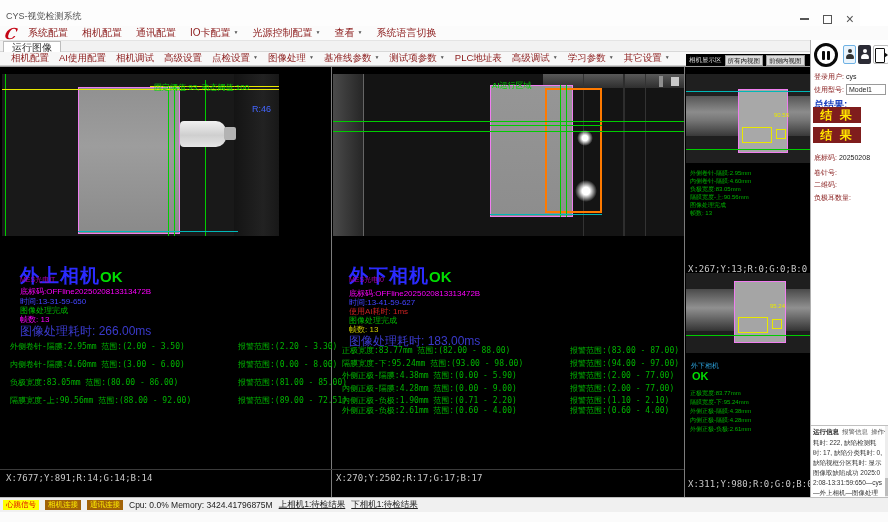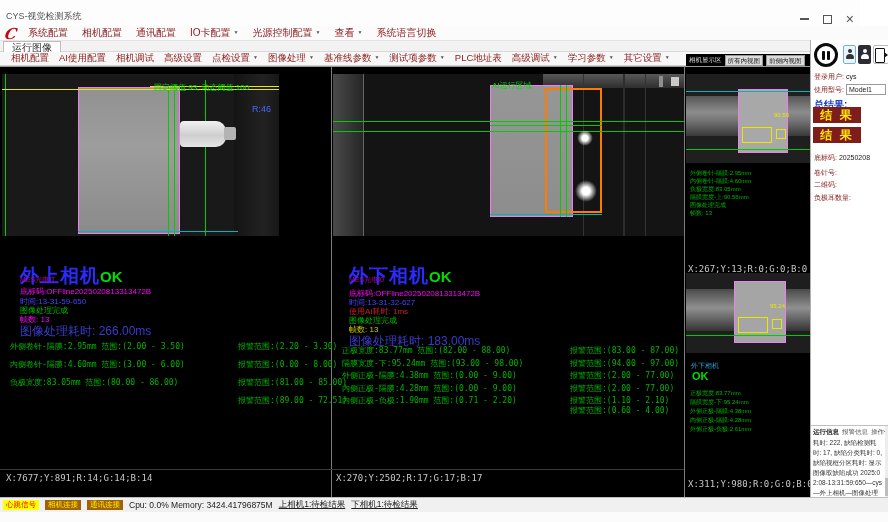--- a/index.html
+++ b/index.html
@@ -170,20 +170,21 @@
       <div class="ov t-done" style="left:18px;top:238px">图像处理完成</div>
       <div class="ov t-frame-m" style="left:18px;top:247px">帧数: 13</div>
       <div class="ov t-elapsed" style="left:18px;top:256px">图像处理耗时: 266.00ms</div>
 
       <div class="m-row" style="left:8px;top:274px">外侧卷针-隔膜:2.95mm 范围:(2.00 - 3.50)</div>
       <div class="m-row" style="left:236px;top:274px">报警范围:(2.20 - 3.30)</div>
       <div class="m-row" style="left:8px;top:292px">内侧卷针-隔膜:4.60mm 范围:(3.00 - 6.00)</div>
       <div class="m-row" style="left:236px;top:292px">报警范围:(0.00 - 8.00)</div>
       <div class="m-row" style="left:8px;top:310px">负极宽度:83.05mm 范围:(80.00 - 86.00)</div>
       <div class="m-row" style="left:236px;top:310px">报警范围:(81.00 - 85.00)</div>
+      <div class="m-row" style="left:8px;top:328px">隔膜宽度-上:90.56mm 范围:(88.00 - 92.00)</div>
       <div class="m-row" style="left:236px;top:328px">报警范围:(89.00 - 72.51)</div>
 
       <div class="coord" style="left:4px;top:406px">X:7677;Y:891;R:14;G:14;B:14</div>
     </div>
 
     <div class="panel" style="left:333px;width:351px">
       <div class="img-area" style="left:0;top:7px;width:351px;height:162px;background:#141414">
         <div class="ov" style="left:0;top:0;width:30px;height:162px;background:linear-gradient(90deg,#4a4a4a,#262626)"></div>
         <div class="ov" style="left:30px;top:0;width:1px;height:162px;background:#666"></div>
         <div class="ov" style="left:210px;top:0;width:141px;height:14px;background:linear-gradient(180deg,#585858,#2e2e2e)"></div>
@@ -203,36 +204,37 @@
         <div class="ov" style="left:244px;top:56px;width:16px;height:16px;border-radius:50%;background:radial-gradient(circle,#fff 25%,rgba(255,255,255,0) 70%)"></div>
         <div class="ov" style="left:242px;top:106px;width:22px;height:22px;border-radius:50%;background:radial-gradient(circle,#fff 25%,rgba(255,255,255,0) 70%)"></div>
         <div class="ov" style="left:159px;top:6px;font-size:8px;color:#00dd00">AI运行区域</div>
       </div>
 
       <div class="ov" style="left:16px;top:196px">
         <span class="cam-title">外下相机</span><span class="cam-ok">OK</span>
       </div>
       <div class="ov t-mes" style="left:16px;top:208px">MES光电I0</div>
       <div class="ov t-barcode" style="left:16px;top:221px">底标码:OFFline2025020813313472B</div>
-      <div class="ov t-time" style="left:16px;top:230px">时间:13-31-32-627</div>
+      <div class="ov t-time" style="left:16px;top:230px">时间:13-41-59-627</div>
       <div class="ov t-ai" style="left:16px;top:239px">使用AI耗时: 1ms</div>
       <div class="ov t-done" style="left:16px;top:248px">图像处理完成</div>
       <div class="ov t-frame-y" style="left:16px;top:257px">帧数: 13</div>
       <div class="ov t-elapsed" style="left:16px;top:266px">图像处理耗时: 183.00ms</div>
 
       <div class="m-row" style="left:9px;top:278px">正极宽度:83.77mm 范围:(82.00 - 88.00)</div>
       <div class="m-row" style="left:237px;top:278px">报警范围:(83.00 - 87.00)</div>
       <div class="m-row" style="left:9px;top:291px">隔膜宽度-下:95.24mm 范围:(93.00 - 98.00)</div>
       <div class="m-row" style="left:237px;top:291px">报警范围:(94.00 - 97.00)</div>
-      <div class="m-row" style="left:9px;top:303px">外侧正极-隔膜:4.38mm 范围:(0.00 - 9.00)</div>
+      <div class="m-row" style="left:9px;top:303px">外侧正极-隔膜:4.38mm 范围:(0.00 - 5.90)</div>
       <div class="m-row" style="left:237px;top:303px">报警范围:(2.00 - 77.00)</div>
       <div class="m-row" style="left:9px;top:316px">内侧正极-隔膜:4.28mm 范围:(0.00 - 9.00)</div>
       <div class="m-row" style="left:237px;top:316px">报警范围:(2.00 - 77.00)</div>
       <div class="m-row" style="left:9px;top:328px">内侧正极-负极:1.90mm 范围:(0.71 - 2.20)</div>
       <div class="m-row" style="left:237px;top:328px">报警范围:(1.10 - 2.10)</div>
+      <div class="m-row" style="left:9px;top:338px">外侧正极-负极:2.61mm 范围:(0.60 - 4.00)</div>
       <div class="m-row" style="left:237px;top:338px">报警范围:(0.60 - 4.00)</div>
 
       <div class="coord" style="left:3px;top:406px">X:270;Y:2502;R:17;G:17;B:17</div>
     </div>
 
     <div class="panel" style="left:686px;width:124px">
 
       <div class="img-area" style="left:0;top:7px;width:124px;height:89px;background:#1f1f1f">
         <div class="ov" style="left:0;top:22px;width:124px;height:40px;background:linear-gradient(180deg,#555,#8c8c8c 40%,#777 60%,#393939)"></div>
         <div class="film" style="left:52px;top:15px;width:50px;height:64px;background:#a8a8a8"></div>

